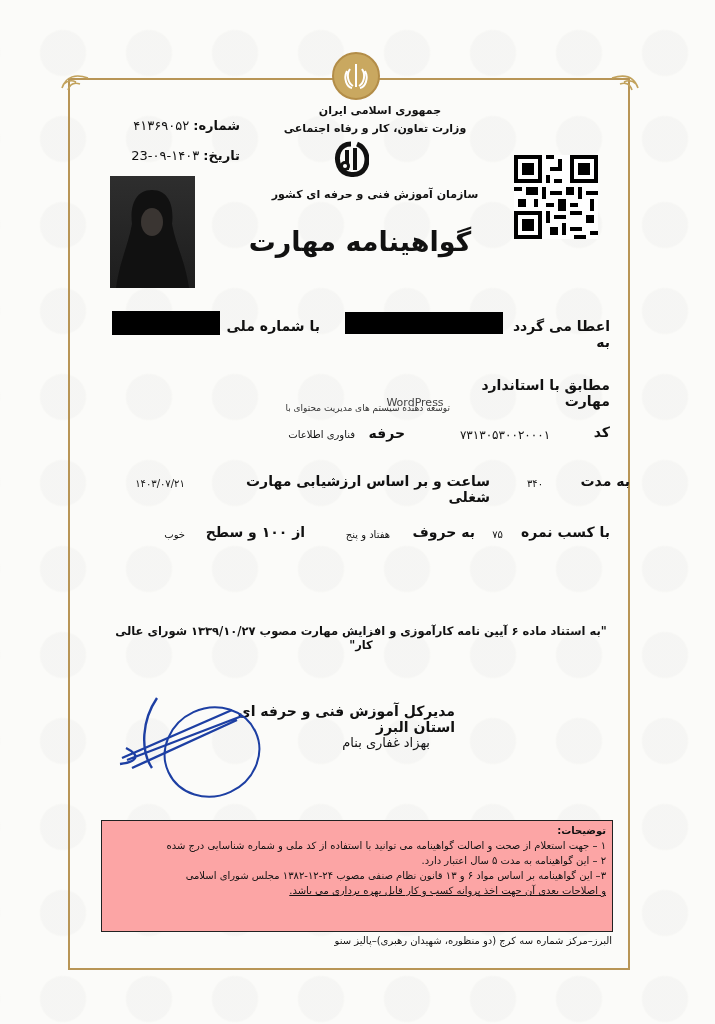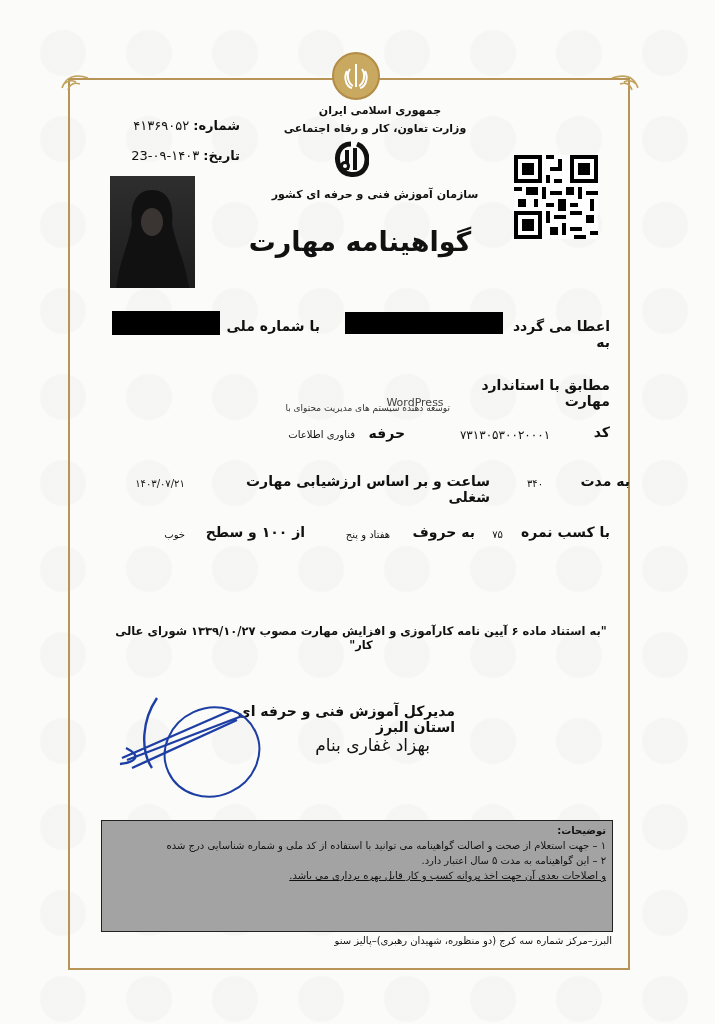--- a/index.html
+++ b/index.html
@@ -39,21 +39,21 @@
   .photo {
     position:absolute; left:110px; top:176px; width:85px; height:112px;
     background:linear-gradient(180deg,#2e2e2e 0%,#1d1d1d 100%);
     overflow:hidden;
   }
   .qr {
     position:absolute; left:514px; top:155px; width:84px; height:84px; background:#fff;
   }
   .notes {
     position:absolute; left:101px; top:820px; width:512px; height:112px;
-    border:1.5px solid #222; box-sizing:border-box; background:#a3a3a3;
+    border:1.5px solid #222; box-sizing:border-box; background:#fca5a5;
     font-size:10px; line-height:15px; padding:2px 6px;
   }
   .notes p { margin:0; }
   .sig { position:absolute; left:112px; top:690px; width:160px; height:115px; }
 </style>
 </head>
 <body>
 
 <div class="watermark"></div>
 
@@ -162,26 +162,27 @@
 <div class="abs rtl label-bold" style="left:515px;top:524px;width:95px;text-align:right;">با کسب نمره</div>
 <div class="abs val" style="left:481px;top:529px;width:22px;text-align:right;">۷۵</div>
 <div class="abs rtl label-bold" style="left:405px;top:524px;width:70px;text-align:right;">به حروف</div>
 <div class="abs rtl val" style="left:310px;top:529px;width:80px;text-align:right;">هفتاد و پنج</div>
 <div class="abs rtl label-bold" style="left:190px;top:524px;width:115px;text-align:right;">از ۱۰۰ و سطح</div>
 <div class="abs rtl val" style="left:150px;top:529px;width:35px;text-align:right;">خوب</div>
 
 <div class="abs rtl" style="left:112px;top:624px;width:498px;text-align:center;font-size:11.5px;font-weight:bold;">"به استناد ماده ۶ آیین نامه کارآموزی و افزایش مهارت مصوب ۱۳۳۹/۱۰/۲۷ شورای عالی کار"</div>
 
 <div class="abs rtl" style="left:215px;top:703px;width:240px;text-align:right;font-size:14px;font-weight:bold;">مدیرکل آموزش فنی و حرفه ای استان البرز</div>
-<div class="abs rtl" style="left:300px;top:735px;width:130px;text-align:right;font-size:17px;">بهزاد غفاری بنام</div>
+<div class="abs rtl" style="left:300px;top:735px;width:130px;text-align:right;font-size:13px;">بهزاد غفاری بنام</div>
 <svg class="sig" viewBox="0 0 160 115">
   <path d="M45 8 C30 30 28 60 40 78 M10 68 L120 20 M15 70 L130 26 M20 78 L125 30 M14 58 C30 66 24 72 8 74" stroke="#1d3fa3" stroke-width="2.4" fill="none"></path>
   <ellipse cx="100" cy="62" rx="48" ry="44" transform="rotate(-25 100 62)" stroke="#1d3fa3" stroke-width="2" fill="none"></ellipse>
 </svg>
 
 <div class="notes rtl">
   <p style="font-weight:bold;font-size:10px">توضیحات:</p>
   <p>۱ – جهت استعلام از صحت و اصالت گواهینامه می توانید با استفاده از کد ملی و شماره شناسایی درج شده</p>
   <p>۲ – این گواهینامه به مدت ۵ سال اعتبار دارد.</p>
+  <p>۳– این گواهینامه بر اساس مواد ۶ و ۱۳ قانون نظام صنفی مصوب ۲۴-۱۲-۱۳۸۲ مجلس شورای اسلامی</p>
   <p style="text-decoration:underline">و اصلاحات بعدی آن جهت اخذ پروانه کسب و کار قابل بهره برداری می باشد.</p>
 </div>
 
 <div class="abs rtl" style="left:250px;top:935px;width:362px;text-align:right;font-size:10px;">البرز–مرکز شماره سه کرج (دو منظوره، شهیدان رهبری)–پالیز سنو</div>
 
 </body></html>

